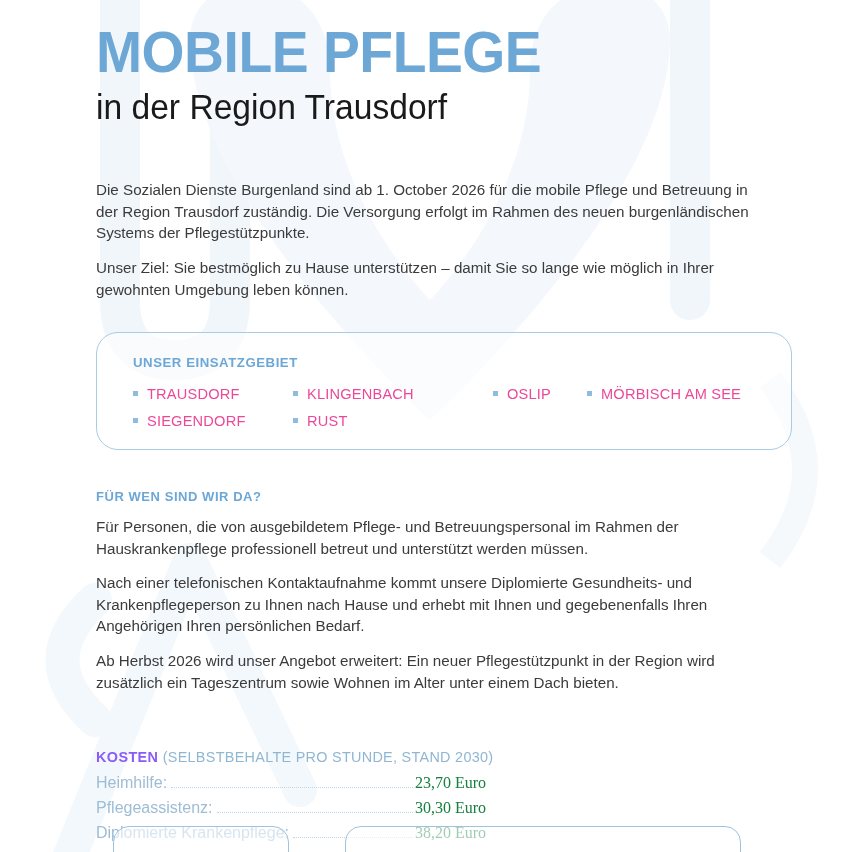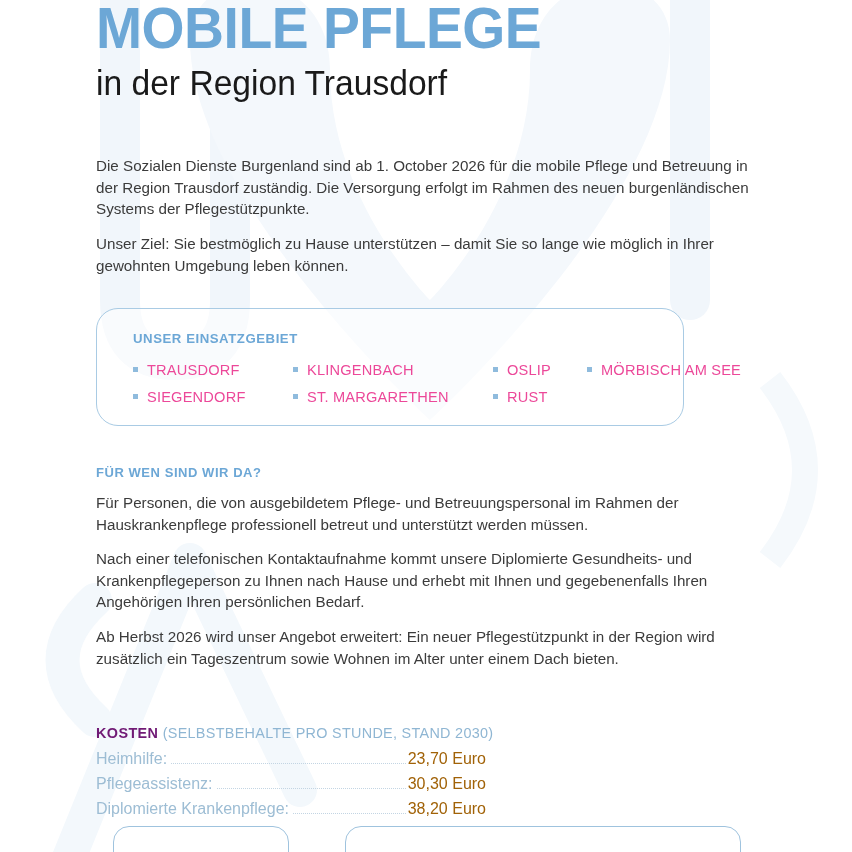--- a/index.html
+++ b/index.html
@@ -28,21 +28,21 @@
   .watermark svg { display: block; }
 
   
   .content {
     position: relative;
     z-index: 2;
     padding: 0 96px;
   }
 
   
-  .title-block { padding-top: 0; }
+  .title-block { padding-top: 0; margin-top: 24px; }
   .title-main {
     font-family: "Liberation Sans", sans-serif;
     font-weight: 700;
     font-size: 57px;
     line-height: 1.0;
     letter-spacing: -0.5px;
     color: #6ca7d6;
     margin: 0;
     transform: scaleX(0.97);
     transform-origin: left center;
@@ -72,21 +72,21 @@
   }
   p.body-text:last-child { margin-bottom: 0; }
 
   
   .area-box {
     margin-top: 32px;
     border: 1.4px solid #a9cbe4;
     border-radius: 22px;
     padding: 22px 19px 20px 36px;
     background: rgba(255,255,255,0.55);
-    width: 588px;
+    width: 696px;
     box-sizing: border-box;
   }
   .area-heading {
     font-size: 13.2px;
     font-weight: 700;
     letter-spacing: 0.55px;
     color: #6ca7d6;
     margin: 0 0 16px 0;
   }
   .area-grid {
@@ -127,21 +127,21 @@
   
   .costs-block { margin-top: 56px; }
   .costs-heading {
     font-size: 14.4px;
     letter-spacing: 0.3px;
     margin: 0 0 9px 0;
     color: #8fb6d3;
   }
   .costs-heading .kosten-strong {
     font-weight: 700;
-    color: #701a75;
+    color: #8b5cf6;
     letter-spacing: 0.4px;
   }
   .cost-row {
     display: flex;
     align-items: baseline;
     font-size: 16px;
     margin-bottom: 7px;
     width: 390px;
   }
   .cost-label {
@@ -149,23 +149,23 @@
     white-space: nowrap;
     font-family: "Liberation Sans", sans-serif;
   }
   .cost-leader {
     flex: 1 1 auto;
     border-bottom: 1.5px dotted #c3d5e3;
     margin: 0 2px 4px 4px;
     min-width: 8px;
   }
   .cost-value {
-    color: #a16207;
-    white-space: nowrap;
-    font-family: Liberation Sans, sans-serif;
+    color: #15803d;
+    white-space: nowrap;
+    font-family: Liberation Serif, serif;
   }
 
   
   .bottom-buttons {
     position: absolute;
     left: 0;
     right: 0;
     bottom: -34px;
     height: 60px;
     z-index: 2;
@@ -236,24 +236,20 @@
         <div class="area-item">
           <span class="bullet-sq"></span>
           <span>MÖRBISCH AM SEE</span>
         </div>
         <div class="area-item">
           <span class="bullet-sq"></span>
           <span>SIEGENDORF</span>
         </div>
         <div class="area-item">
           <span class="bullet-sq"></span>
-          <span>ST. MARGARETHEN</span>
-        </div>
-        <div class="area-item">
-          <span class="bullet-sq"></span>
           <span>RUST</span>
         </div>
         <div class="area-item"></div>
       </div>
     </div>
 
     <div>
       <div class="section-heading">FÜR WEN SIND WIR DA?</div>
       <p class="body-text">Für Personen, die von ausgebildetem Pflege- und Betreuungspersonal im Rahmen der Hauskrankenpflege professionell betreut und unterstützt werden müssen.</p>
       <p class="body-text">Nach einer telefonischen Kontaktaufnahme kommt unsere Diplomierte Gesundheits- und Krankenpflegeperson zu Ihnen nach Hause und erhebt mit Ihnen und gegebenenfalls Ihren Angehörigen Ihren persönlichen Bedarf.</p>

